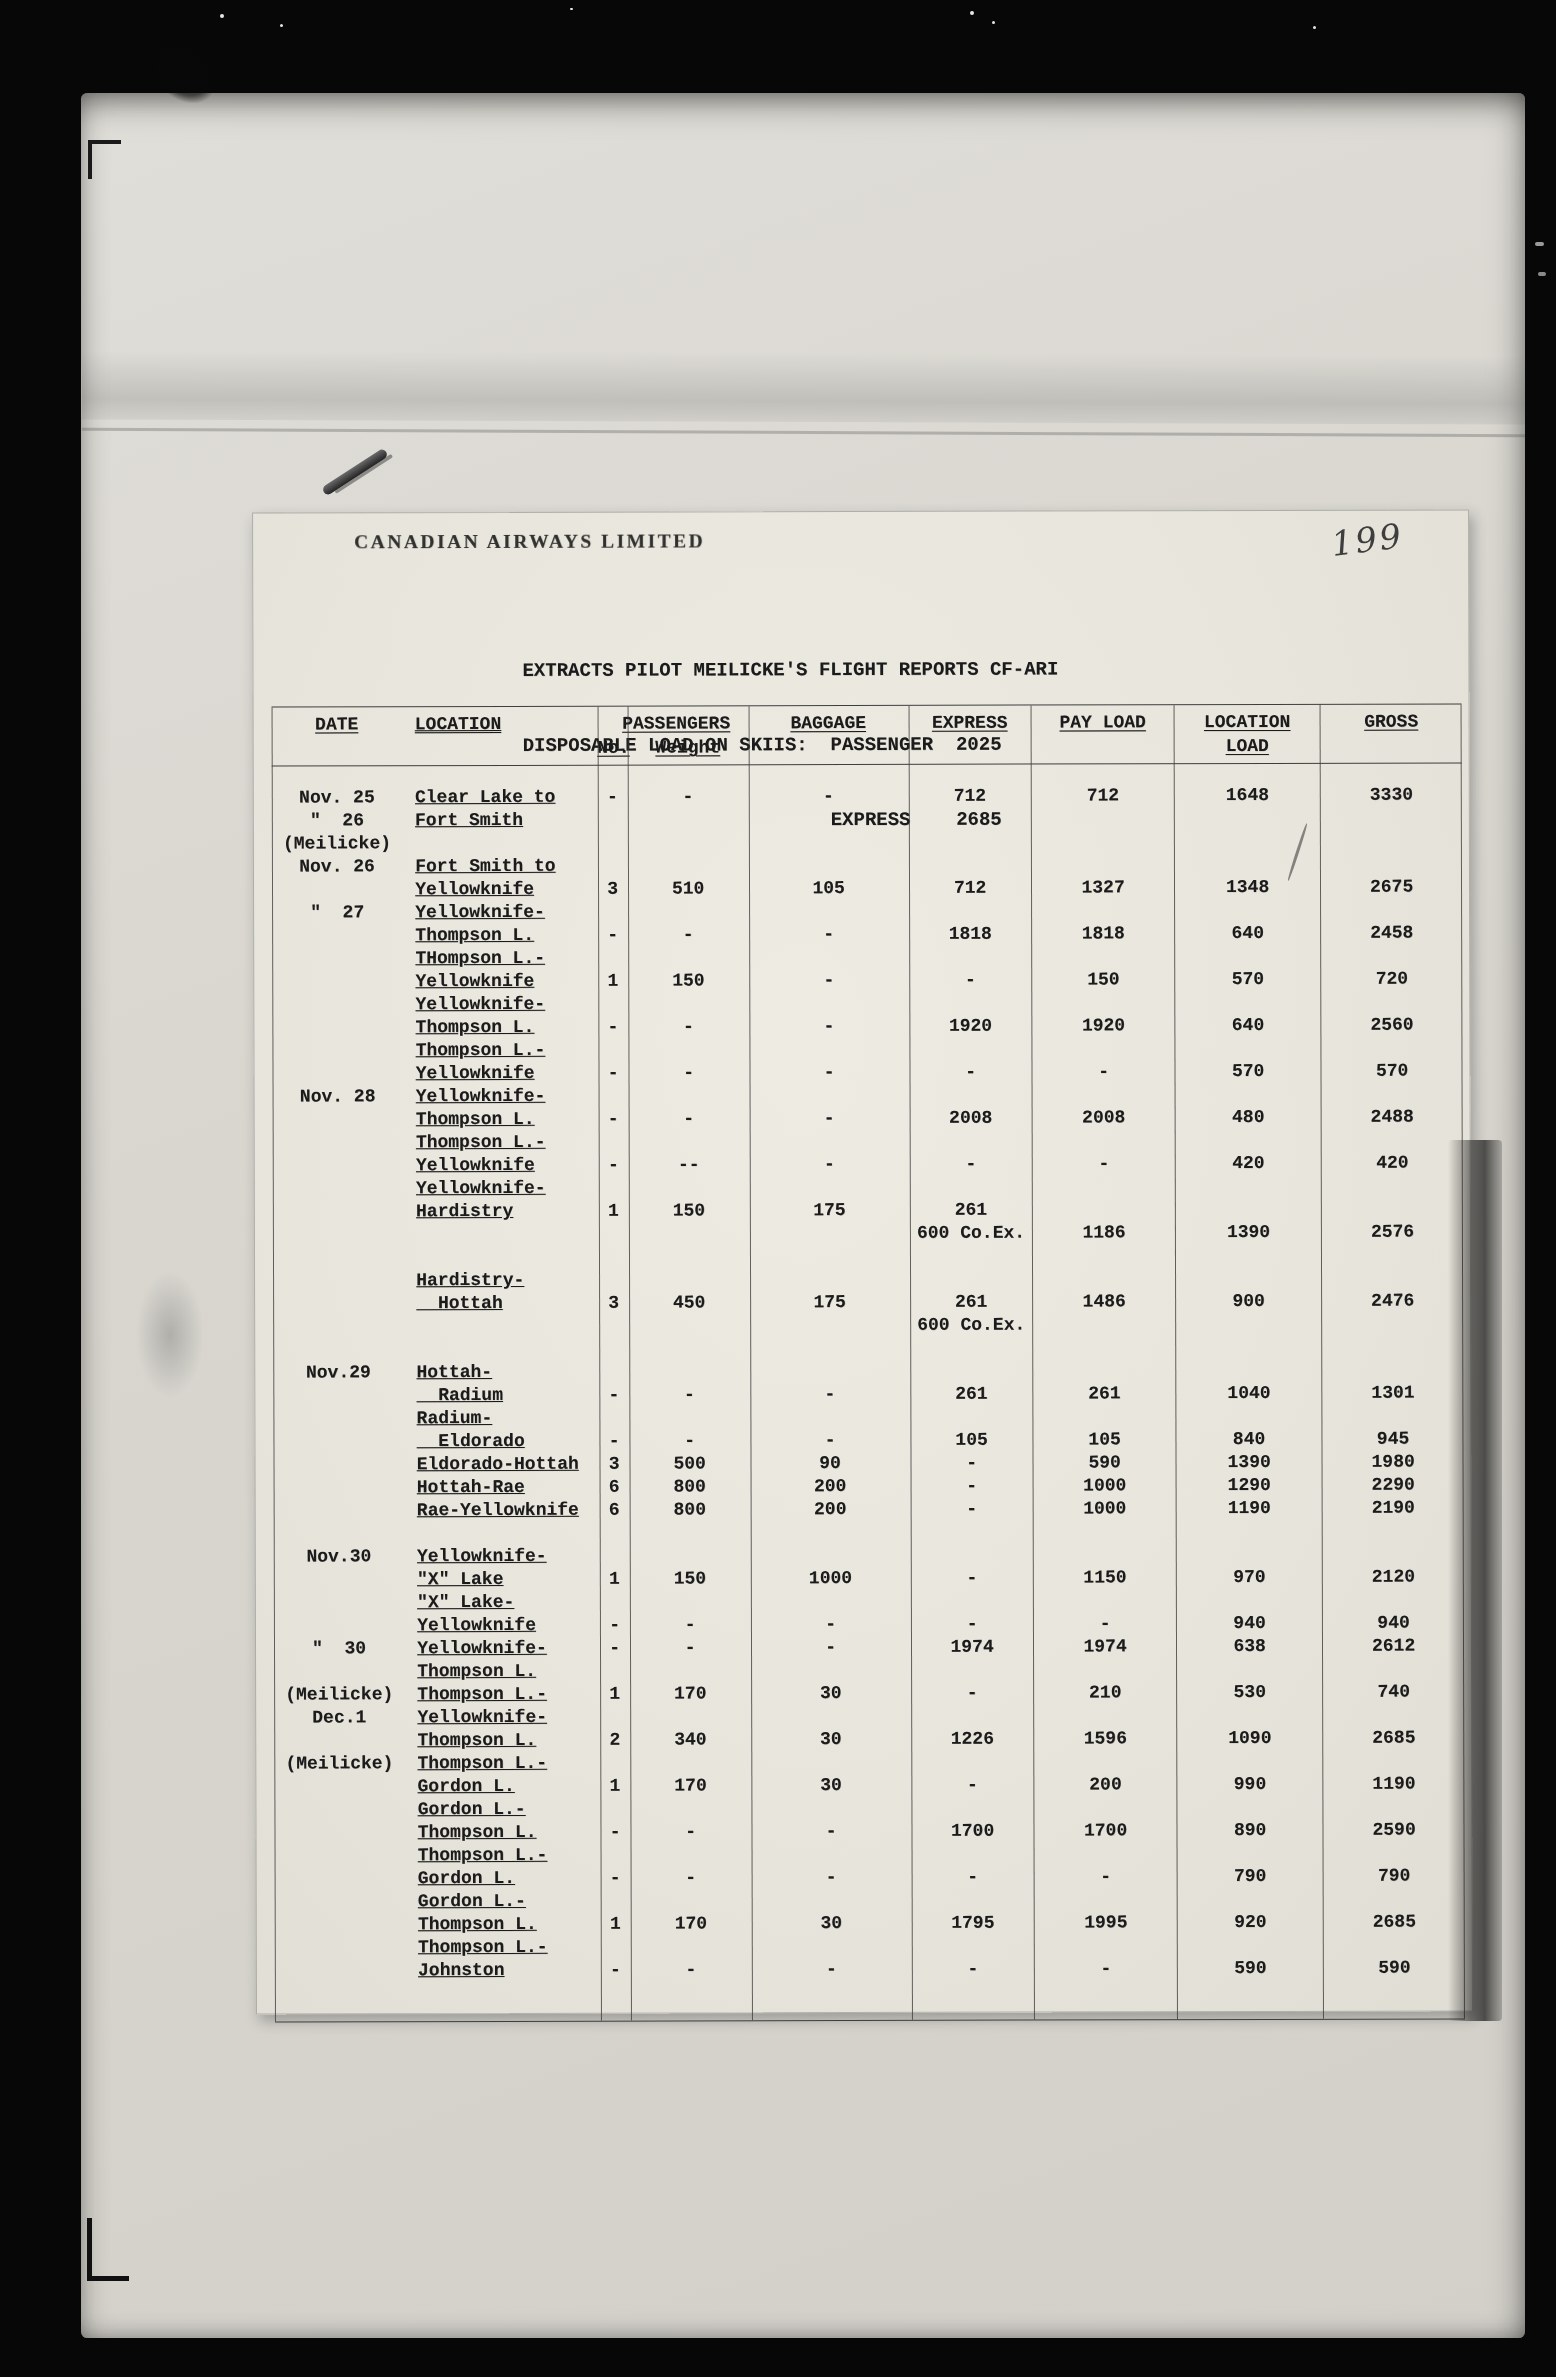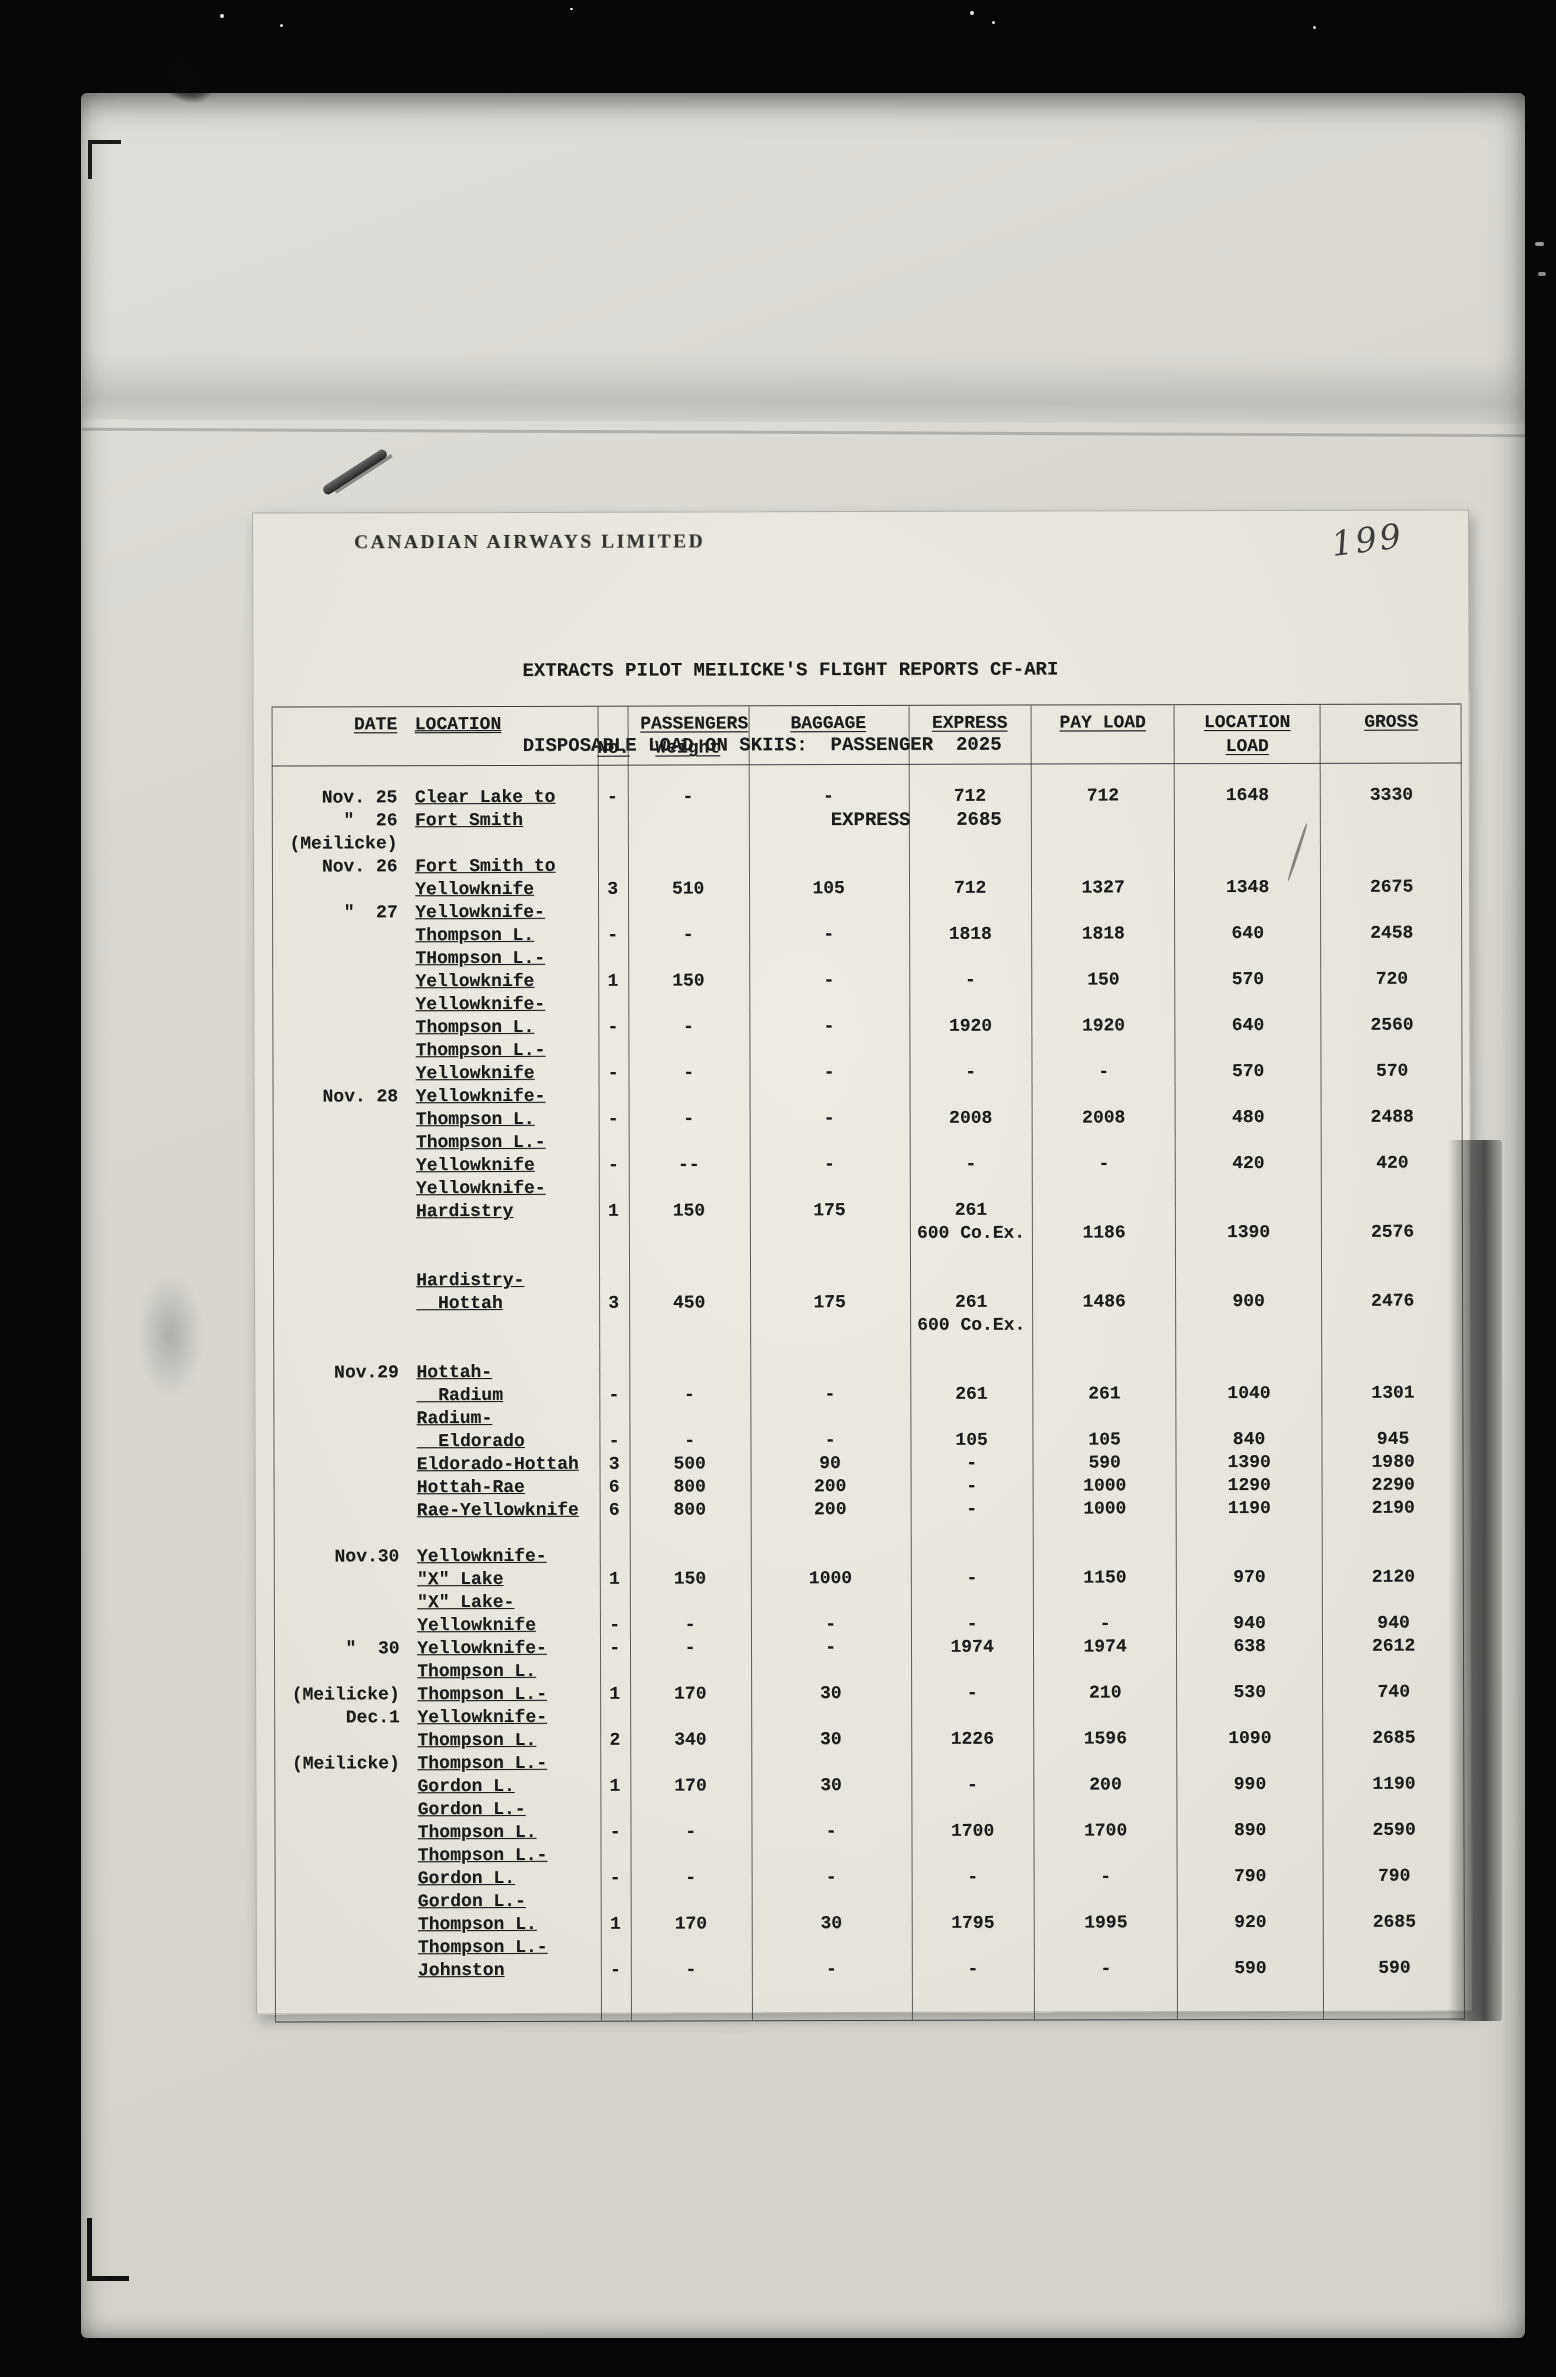--- a/index.html
+++ b/index.html
@@ -56,25 +56,25 @@
   .vline{position:absolute;top:0;bottom:0;width:1.3px;background:rgba(60,60,60,0.8);z-index:1;}
   .thead{border-bottom:1.9px solid #3e3e3e;padding:5px 0;}
   .hrow,.trow{
     display:grid;
     grid-template-columns:126px 200px 30px 121px 160px 123px 143px 146px 142px;
     height:24px;line-height:24px;align-items:center;
   }
   .trow{height:23px;line-height:23px;}
   .tbody{padding-top:20px;padding-bottom:39px;}
   .c{white-space:pre;overflow:visible;}
-  .c-date{text-align:right;padding-left:5px;}
+  .c-date{text-align:center;padding-left:5px;}
   .c-loc{text-align:left;padding-left:17.6px;text-decoration:underline;}
   .c-num{text-align:center;}
   .hu{text-decoration:underline;text-underline-offset:3.1px;text-decoration-thickness:1.3px;}
-  .h-pass{grid-column:span 2;text-align:right;padding-left:7px;}
+  .h-pass{grid-column:span 2;text-align:center;padding-left:7px;}
   
   .torn-blob{
     position:absolute;left:137px;top:39px;width:94px;height:69px;
     background:radial-gradient(closest-side,rgba(8,8,8,0.95),rgba(8,8,8,0.55) 55%,transparent 75%);
     transform:rotate(40deg);z-index:2;
   }
   .crease-band{
     position:absolute;left:82px;top:353px;width:1443px;height:69px;
     background:linear-gradient(to bottom,rgba(120,120,120,0.0),rgba(95,95,95,0.22) 70%,rgba(70,70,70,0.08));
     transform:rotate(0.2deg);z-index:1;

